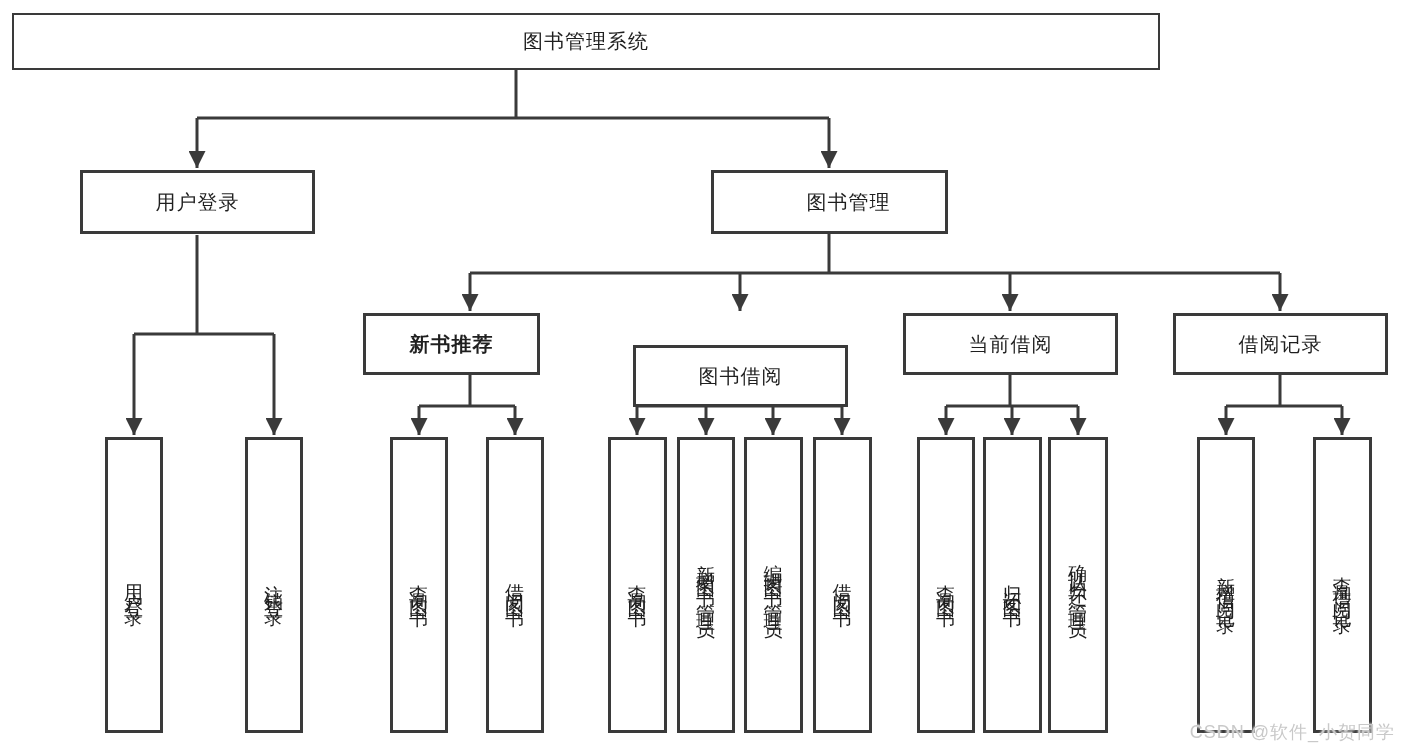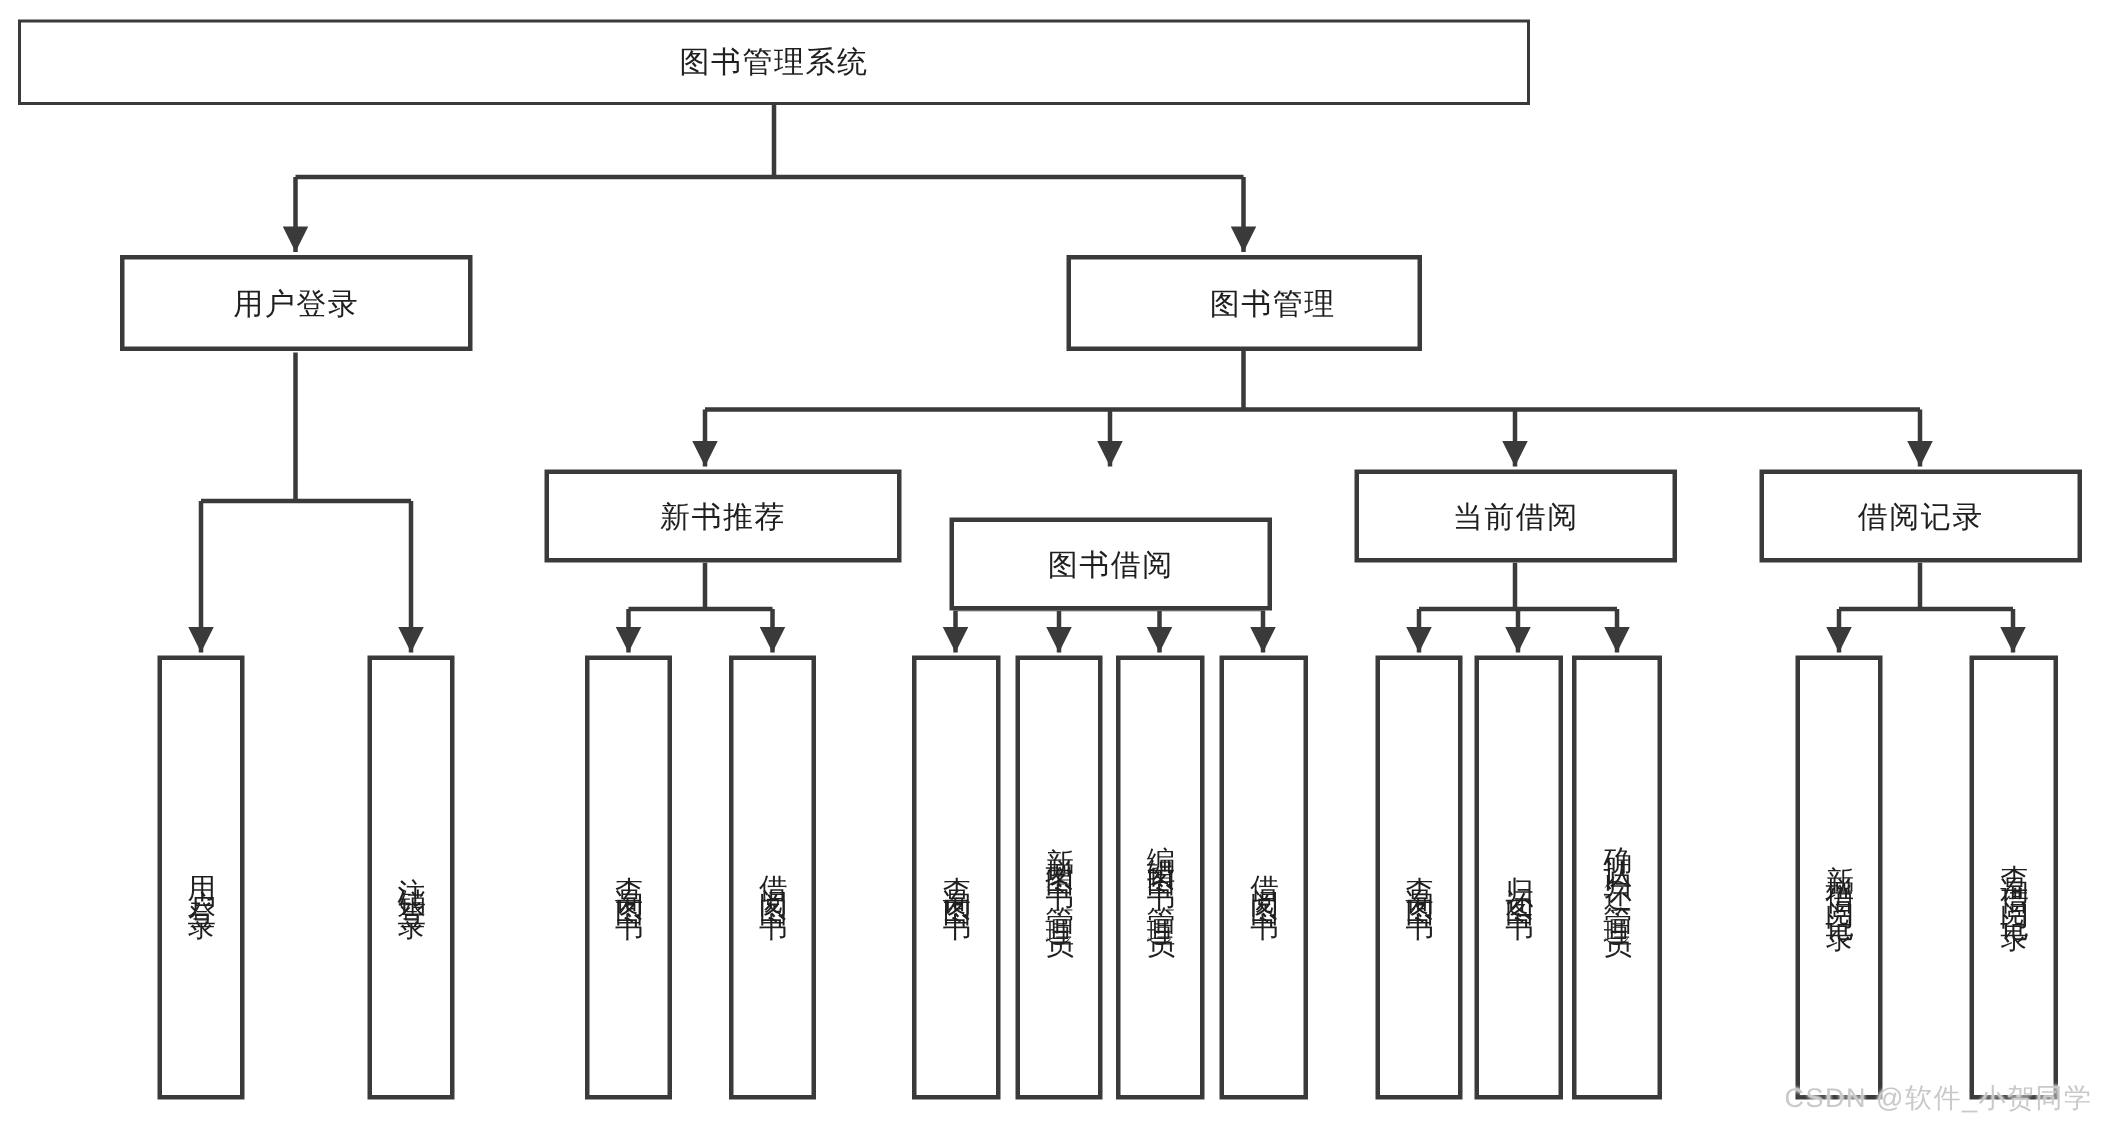--- a/index.html
+++ b/index.html
@@ -68,32 +68,32 @@
     <path class="wire" marker-end="url(#arrow)" d="M706 406 V435"></path>
     <path class="wire" marker-end="url(#arrow)" d="M773 406 V435"></path>
     <path class="wire" marker-end="url(#arrow)" d="M842 406 V435"></path>
     <path class="wire" marker-end="url(#arrow)" d="M946 406 V435"></path>
     <path class="wire" marker-end="url(#arrow)" d="M1012 406 V435"></path>
     <path class="wire" marker-end="url(#arrow)" d="M1078 406 V435"></path>
     <path class="wire" marker-end="url(#arrow)" d="M1226 406 V435"></path>
     <path class="wire" marker-end="url(#arrow)" d="M1342 406 V435"></path>
   </svg>
 
-  <div class="node h root" style="left:12px;top:13px;width:1008px;height:57px;">
+  <div class="node h root" style="left:12px;top:13px;width:1148px;height:57px;">
     <span>图书管理系统</span>
   </div>
 
   <div class="node h" style="left:80px;top:170px;width:235px;height:64px;">
     <span>用户登录</span>
   </div>
   <div class="node h" style="left:711px;top:170px;width:237px;height:64px;padding-left:38px;">
     <span>图书管理</span>
   </div>
 
-  <div class="node h" style="left:363px;top:313px;width:238px;height:62px;">
+  <div class="node h" style="left:363px;top:313px;width:177px;height:62px;font-weight:bold;">
     <span>新书推荐</span>
   </div>
   <div class="node h" style="left:633px;top:313px;width:215px;height:62px;margin-top:32px;">
     <span>图书借阅</span>
   </div>
   <div class="node h" style="left:903px;top:313px;width:215px;height:62px;text-align:right;">
     <span>当前借阅</span>
   </div>
   <div class="node h" style="left:1173px;top:313px;width:215px;height:62px;">
     <span>借阅记录</span>

